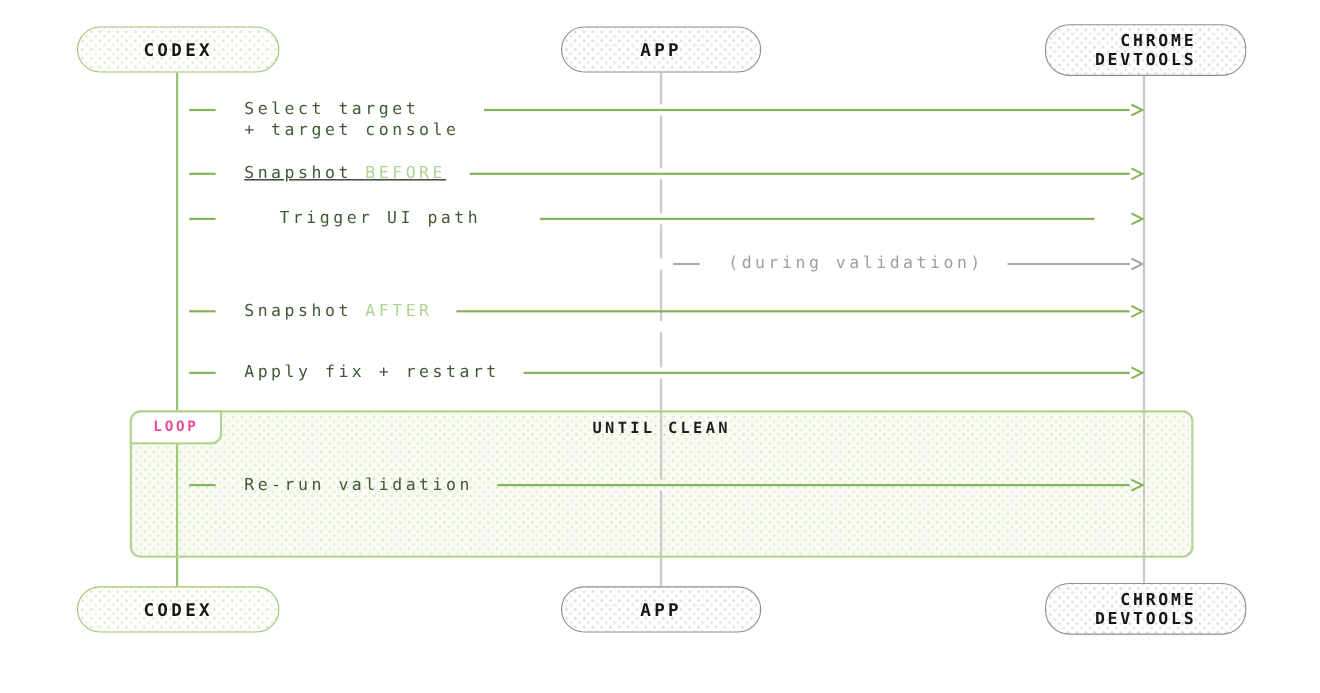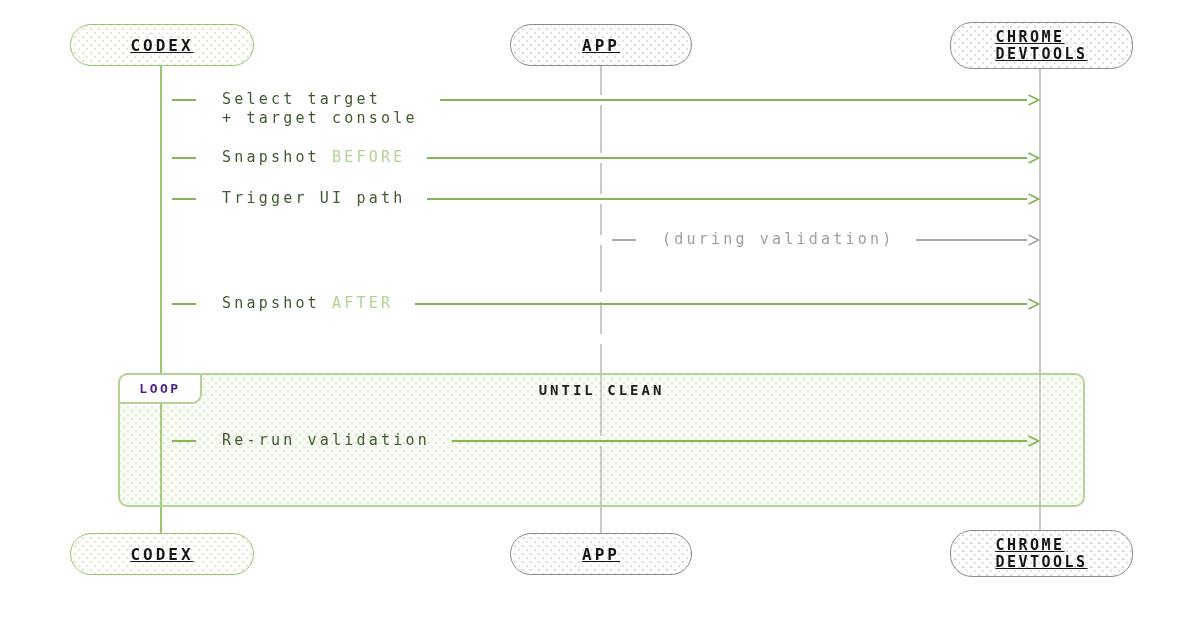--- a/index.html
+++ b/index.html
@@ -15,24 +15,23 @@
     --dark-text:#161616;
   }
   html,body{margin:0;padding:0;background:#fff;}
   #stage{
     position:relative;width:1200px;height:630px;background:#ffffff;overflow:hidden;
     font-family:"DejaVu Sans Mono","Liberation Mono",monospace;
   }
   
   .actor{
     position:absolute;display:flex;align-items:center;justify-content:center;
-    border-radius:22px;text-align:left;
+    border-radius:22px;text-align:right;
     font-weight:bold;font-size:16px;letter-spacing:3px;color:var(--dark-text);
     box-sizing:border-box;
-    text-decoration:underline;
   }
   .actor.green{
     border:1.6px solid var(--green-border);
     background-color:#fefffc;
     background-image:radial-gradient(rgba(130,170,95,0.30) 1px,transparent 1.3px),
                      radial-gradient(rgba(130,170,95,0.22) 1px,transparent 1.3px);
     background-size:8px 8px,8px 8px;background-position:0 0,4px 4px;
   }
   .actor.gray{
     border:1.6px solid var(--gray-border);
@@ -69,21 +68,21 @@
     background-image:radial-gradient(rgba(140,175,100,0.28) 1px,transparent 1.3px),
                      radial-gradient(rgba(140,175,100,0.20) 1px,transparent 1.3px),
                      linear-gradient(rgba(210,230,180,0.14),rgba(210,230,180,0.14));
     background-size:8px 8px,8px 8px,auto;background-position:0 0,4px 4px,0 0;
   }
   #loop-tab{
     position:absolute;left:-2px;top:-2px;width:84px;height:31px;box-sizing:border-box;
     background:#ffffff;border:2px solid var(--loop-border);
     border-radius:10px 0 10px 0;
     display:flex;align-items:center;justify-content:center;
-    font-weight:bold;font-size:13px;letter-spacing:2.5px;color:#4c1d95;
+    font-weight:bold;font-size:13px;letter-spacing:2.5px;color:#ec4899;
   }
   #loop-condition{
     position:absolute;left:0;right:0;top:7px;text-align:center;
     font-weight:bold;font-size:14px;letter-spacing:3px;color:#1e1e1e;
   }
 </style>
 </head>
 <body>
 
 <div id="stage">
@@ -112,66 +111,74 @@
     <div class="label">
       <span class="sub">Select target</span>
       <span class="sub">+ target console</span>
     </div>
     <div class="line"></div>
     <svg width="13" height="12" viewBox="0 0 13 12">
         <path d="M1.5 1 L11.5 6 L1.5 11" fill="none" stroke="#85b455" stroke-width="1.8"></path>
       </svg>
   </div>
 
-  <div class="msg green" style="left:172px;width:868px;top:148px;">
+  <div class="msg green" style="left:172px;width:868px;top:148px;text-decoration:underline;">
     <div class="dash"></div>
     <div class="label">
       <span>Snapshot</span>
       <span> </span>
       <span class="suffix">BEFORE</span>
     </div>
     <div class="line"></div>
     <svg width="13" height="12" viewBox="0 0 13 12">
         <path d="M1.5 1 L11.5 6 L1.5 11" fill="none" stroke="#85b455" stroke-width="1.8"></path>
       </svg>
   </div>
 
-  <div class="msg green" style="left:172px;width:868px;top:189px;">
+  <div class="msg green" style="left:172px;width:868px;top:189px;gap:32px;">
     <div class="dash"></div>
     <div class="label">Trigger UI path</div>
     <div class="line"></div>
     <svg width="13" height="12" viewBox="0 0 13 12">
         <path d="M1.5 1 L11.5 6 L1.5 11" fill="none" stroke="#85b455" stroke-width="1.8"></path>
       </svg>
   </div>
 
   <div class="msg gray" style="left:612px;width:428px;top:230px;">
     <div class="dash"></div>
     <div class="label">
       <span class="sub">(during validation)</span>
     </div>
     <div class="line"></div>
     <svg width="13" height="12" viewBox="0 0 13 12">
         <path d="M1.5 1 L11.5 6 L1.5 11" fill="none" stroke="#a9a9a9" stroke-width="1.8"></path>
       </svg>
   </div>
 
-  <div class="msg green" style="left:172px;width:868px;top:294px;">
+  <div class="msg green" style="left:172px;width:868px;top:273px;">
     <div class="dash"></div>
     <div class="label">
       <span>Snapshot</span>
       <span> </span>
       <span class="suffix">AFTER</span>
     </div>
     <div class="line"></div>
     <svg width="13" height="12" viewBox="0 0 13 12">
         <path d="M1.5 1 L11.5 6 L1.5 11" fill="none" stroke="#85b455" stroke-width="1.8"></path>
       </svg>
   </div>
 
+  <div class="msg green" style="left:172px;width:868px;top:329px;">
+    <div class="dash"></div>
+    <div class="label">Apply fix + restart</div>
+    <div class="line"></div>
+    <svg width="13" height="12" viewBox="0 0 13 12">
+        <path d="M1.5 1 L11.5 6 L1.5 11" fill="none" stroke="#85b455" stroke-width="1.8"></path>
+      </svg>
+  </div>
 
   <div class="msg green" style="left:172px;width:868px;top:431px;">
     <div class="dash"></div>
     <div class="label">Re-run validation</div>
     <div class="line"></div>
     <svg width="13" height="12" viewBox="0 0 13 12">
         <path d="M1.5 1 L11.5 6 L1.5 11" fill="none" stroke="#85b455" stroke-width="1.8"></path>
       </svg>
   </div>
 

